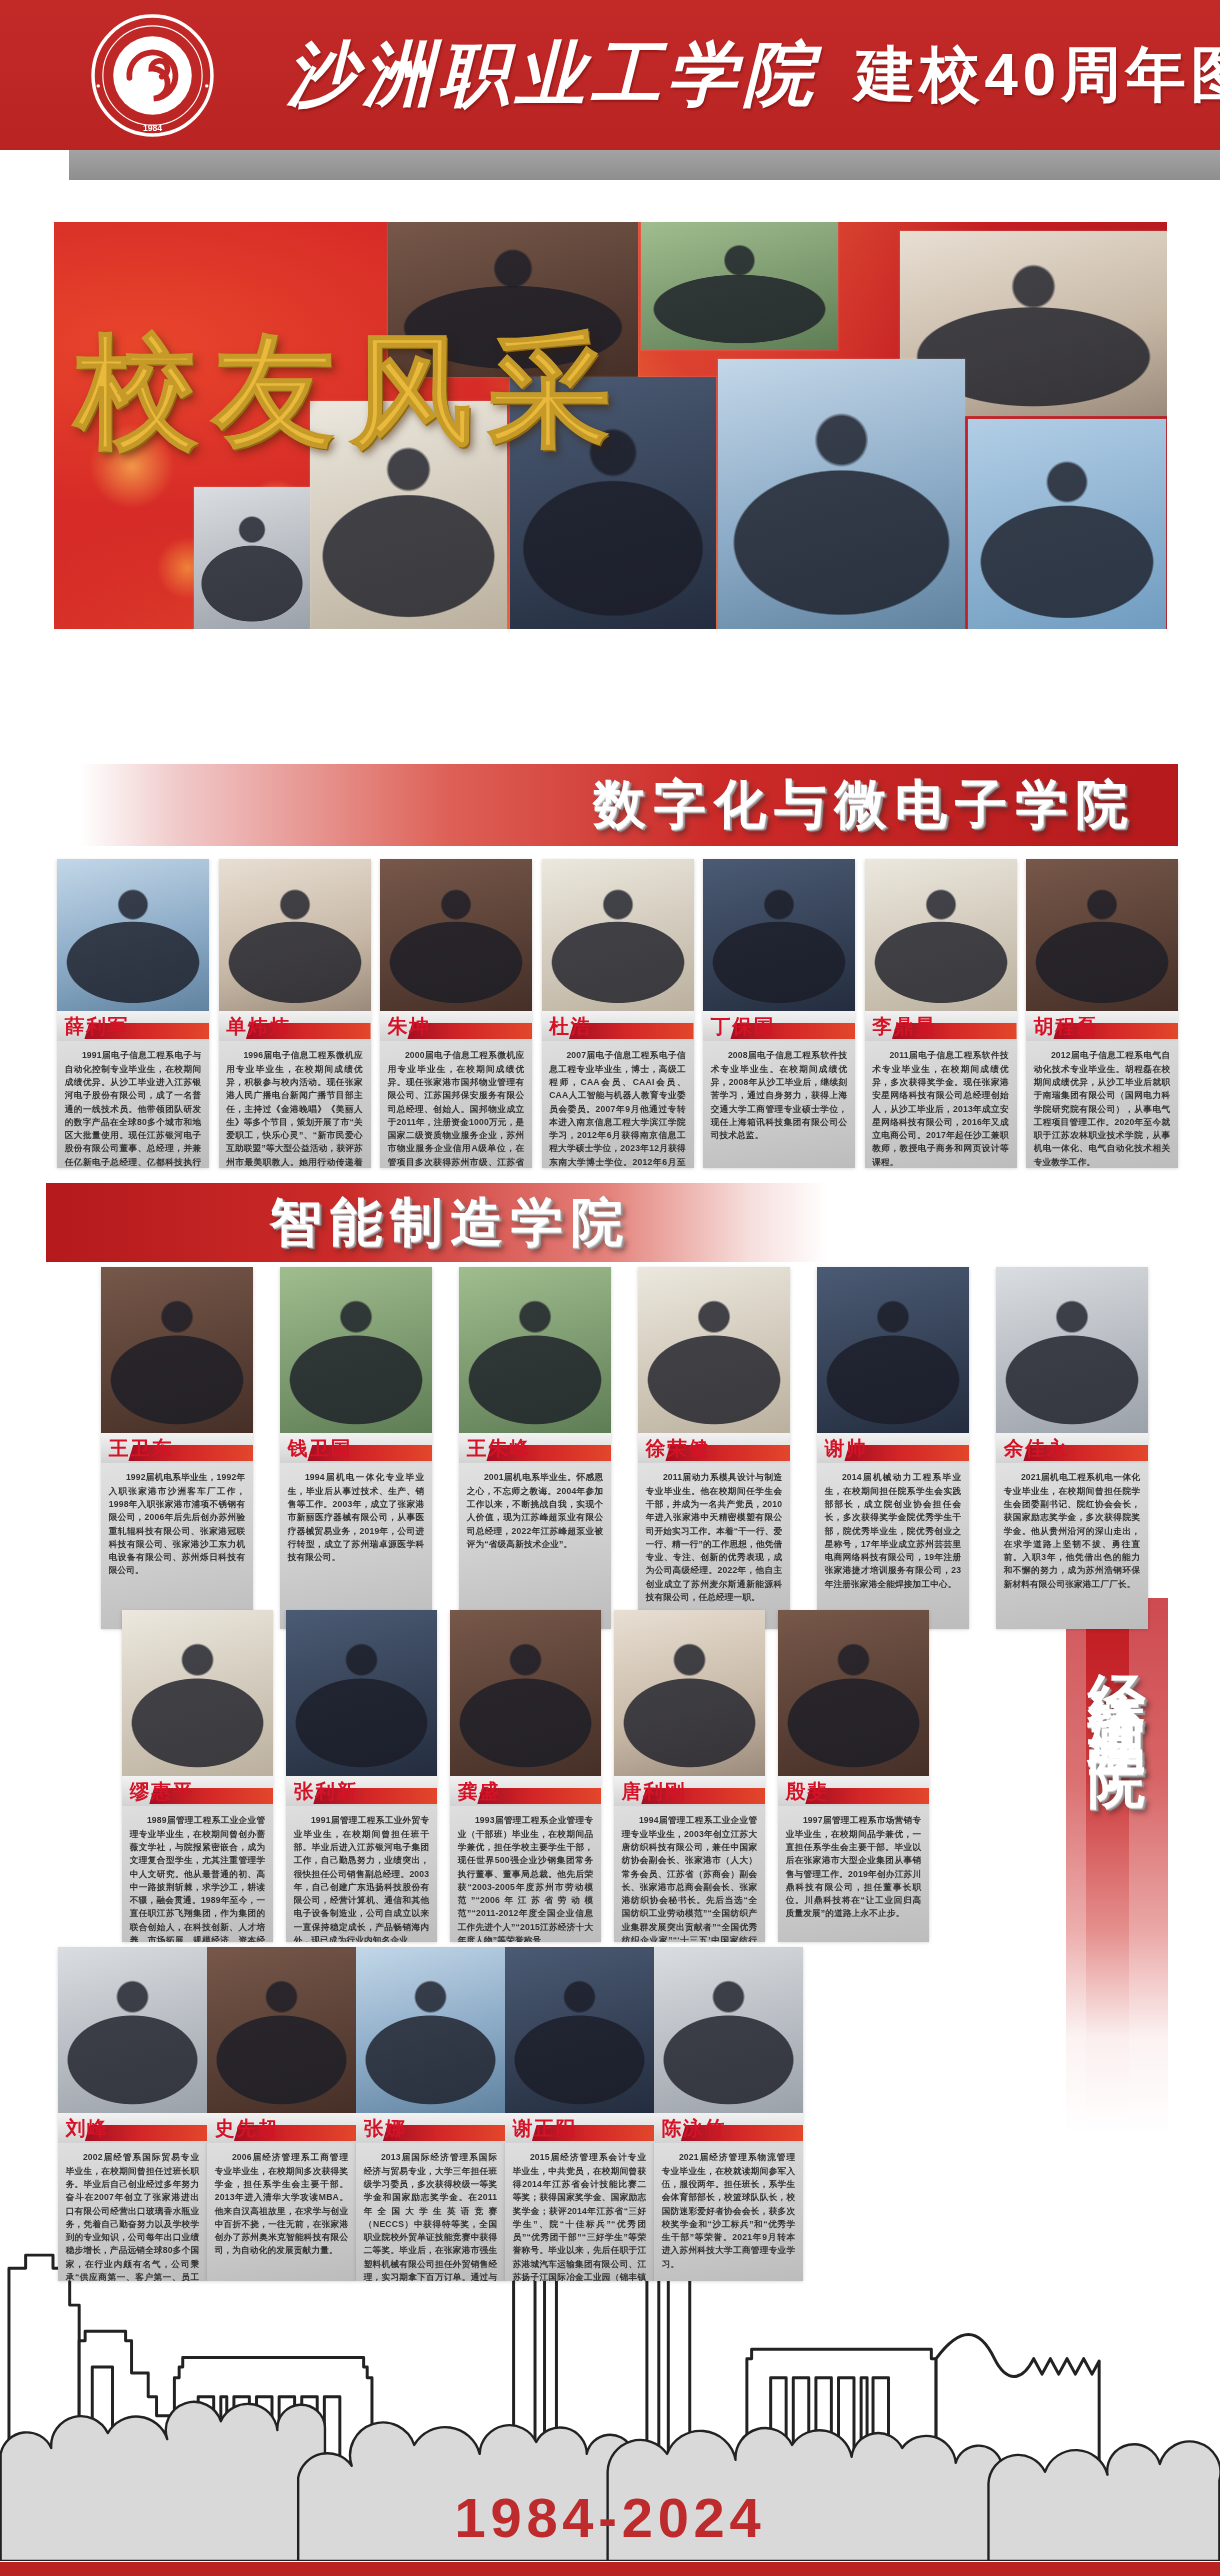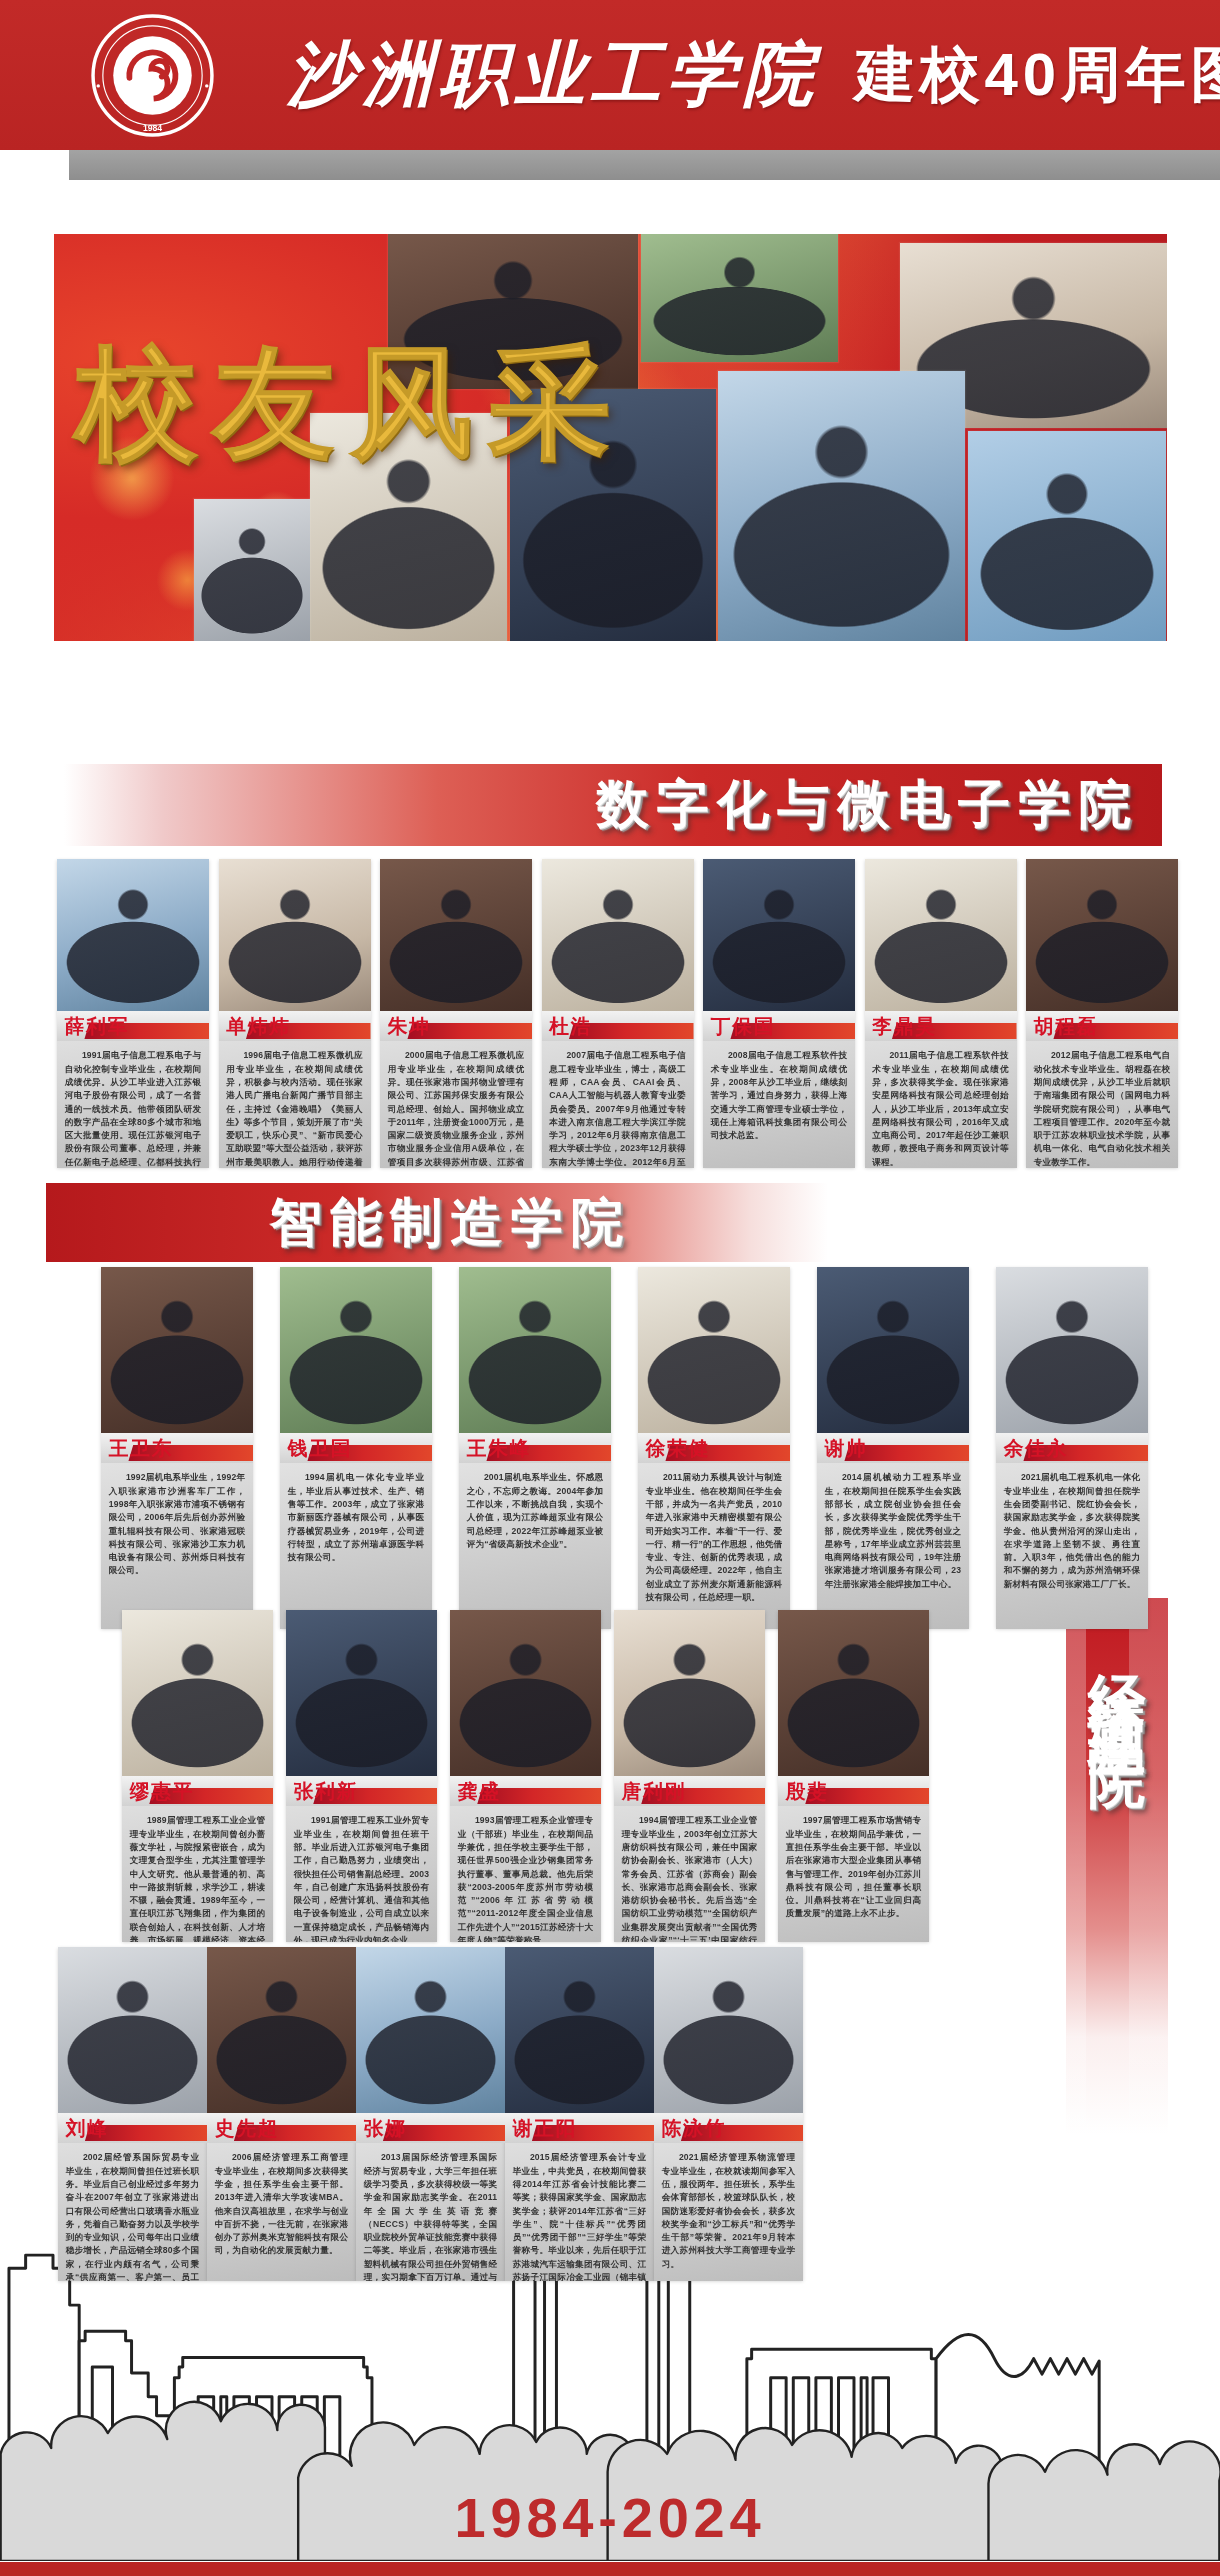--- a/index.html
+++ b/index.html
@@ -7,21 +7,21 @@
   #poster{position:relative;width:1220px;height:2576px;background:#fff;overflow:hidden;}
 
   
   .hdr{position:absolute;left:0;top:0;width:1220px;height:150px;background:linear-gradient(180deg,#c22a28,#b92423);display:flex;align-items:center;z-index:5;}
   .hdr-logo{margin-left:89px;width:127px;height:127px;flex:0 0 auto;}
   .hdr-school{margin-left:71px;color:#fff;font-size:70px;font-weight:700;font-style:italic;letter-spacing:6px;text-shadow:1.2px 1.8px 2.4px rgba(70,0,0,.35);white-space:nowrap;}
   .hdr-title{margin-left:36px;color:#fff;font-size:60px;font-weight:900;letter-spacing:4.8px;text-shadow:1.2px 1.8px 2.4px rgba(70,0,0,.4);white-space:nowrap;}
   .grayband{position:absolute;left:69px;top:150px;width:1152px;height:30px;background:linear-gradient(180deg,#a3a3a3,#8e8e8e);z-index:4;}
 
   
-  .hero{position:absolute;left:54px;top:234px;width:1113px;height:407px;overflow:hidden;z-index:3;
+  .hero{position:absolute;left:54px;top:222px;width:1113px;height:407px;overflow:hidden;z-index:3;
     background:
       linear-gradient(60deg,rgba(255,255,255,0) 42%,rgba(255,196,64,.30) 50%,rgba(255,255,255,0) 58%),
       radial-gradient(circle at 12% 85%,rgba(255,190,70,.55) 0 1.2px,rgba(0,0,0,0) 3%),
       radial-gradient(circle at 7% 60%,rgba(255,210,90,.6) 0 1.8px,rgba(0,0,0,0) 4%),
       radial-gradient(circle at 20% 70%,rgba(255,220,120,.5) 0 1.2px,rgba(0,0,0,0) 3%),
       radial-gradient(ellipse 70% 90% at 8% 30%,#e8452c 0%,#d62b27 45%,rgba(214,43,39,0) 100%),
       linear-gradient(115deg,#cf2026 0%,#e0462b 28%,#ef7140 46%,#c41e22 72%,#a9181d 100%);}
   .hero .tile{position:absolute;overflow:hidden;box-shadow:0 0 0 1.2px rgba(255,255,255,.08);}
   .hero-title{position:absolute;left:21.4px;top:89px;z-index:9;font-size:122px;font-weight:900;letter-spacing:15.5px;color:#e9b93c;
     text-shadow:1.8px 1.8px 0 #8f6a12,4.2px 4.8px 8.3px rgba(60,30,0,.55);-webkit-text-stroke:1.2px #c59a28;white-space:nowrap;}
@@ -37,23 +37,23 @@
   .ph3{background:linear-gradient(165deg,#77584a 0%,#452f27 100%);}
   .ph4{background:linear-gradient(165deg,#ece8de 0%,#bbb09e 100%);}
   .ph5{background:linear-gradient(165deg,#4b5b74 0%,#242d3f 100%);}
   .ph6{background:linear-gradient(165deg,#a0bd8f 0%,#5f7d55 100%);}
   .ph7{background:linear-gradient(165deg,#b2cee6 0%,#7funk 100%);}
   .ph7{background:linear-gradient(165deg,#b2cee6 0%,#709cc0 100%);}
   .ph8{background:linear-gradient(165deg,#dadde1 0%,#9ba1a9 100%);}
 
   
   .emboss{color:#fff;text-shadow:0.6px 0.6px 0 #d6d6d6,2.4px 2.4px 1.2px #9a9a9a,4.2px 4.8px 5.4px rgba(40,40,40,.5);font-weight:900;}
-  .band1{position:absolute;left:64px;top:764px;width:1098px;height:82px;z-index:2;
+  .band1{position:absolute;left:80px;top:764px;width:1098px;height:82px;z-index:2;
     background:linear-gradient(90deg,#ffffff 0%,#f0c9c9 9%,#dd5f55 34%,#cb2a28 58%,#b5191c 100%);
-    display:flex;align-items:center;justify-content:flex-end;padding-right:23px;}
+    display:flex;align-items:center;justify-content:flex-end;padding-right:42px;}
   .band1 span{font-size:52px;letter-spacing:8.3px;}
   .band2{position:absolute;left:46px;top:1183px;width:782px;height:79px;z-index:2;
     background:linear-gradient(90deg,#b5191c 0%,#cb2a28 38%,#e4827b 72%,#f6dedc 90%,#ffffff 100%);
     display:flex;align-items:center;justify-content:center;padding-left:27px;}
   .band2 span{font-size:52px;letter-spacing:8.3px;}
   .vband{position:absolute;left:1066px;top:1598px;width:102px;height:536px;z-index:2;
     background:
       linear-gradient(90deg,rgba(255,255,255,.28) 0 20%,rgba(255,255,255,0) 20% 62%,rgba(255,255,255,.22) 62% 100%),
       linear-gradient(180deg,#c0181f 0%,#cd3a3c 34%,#e48f8d 62%,rgba(244,214,213,.4) 82%,rgba(255,255,255,0) 100%);
     display:flex;justify-content:center;}

